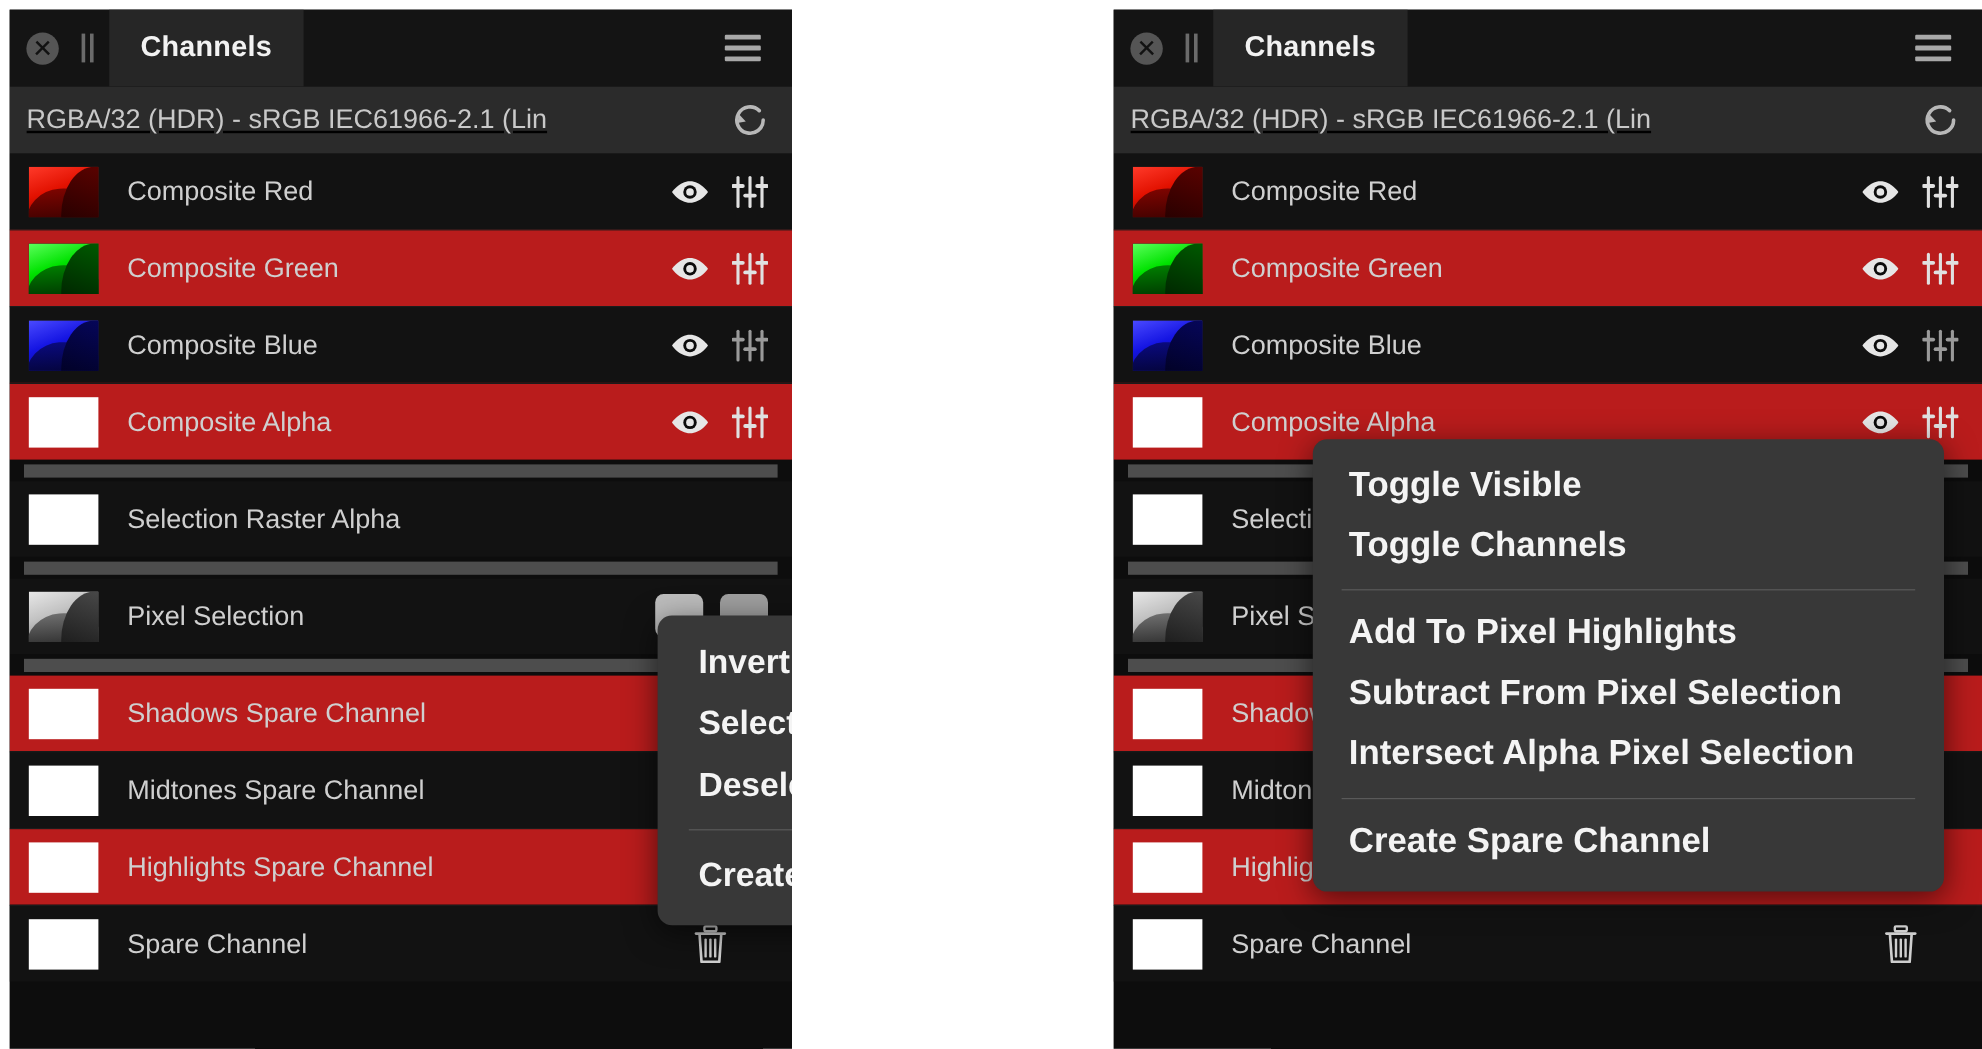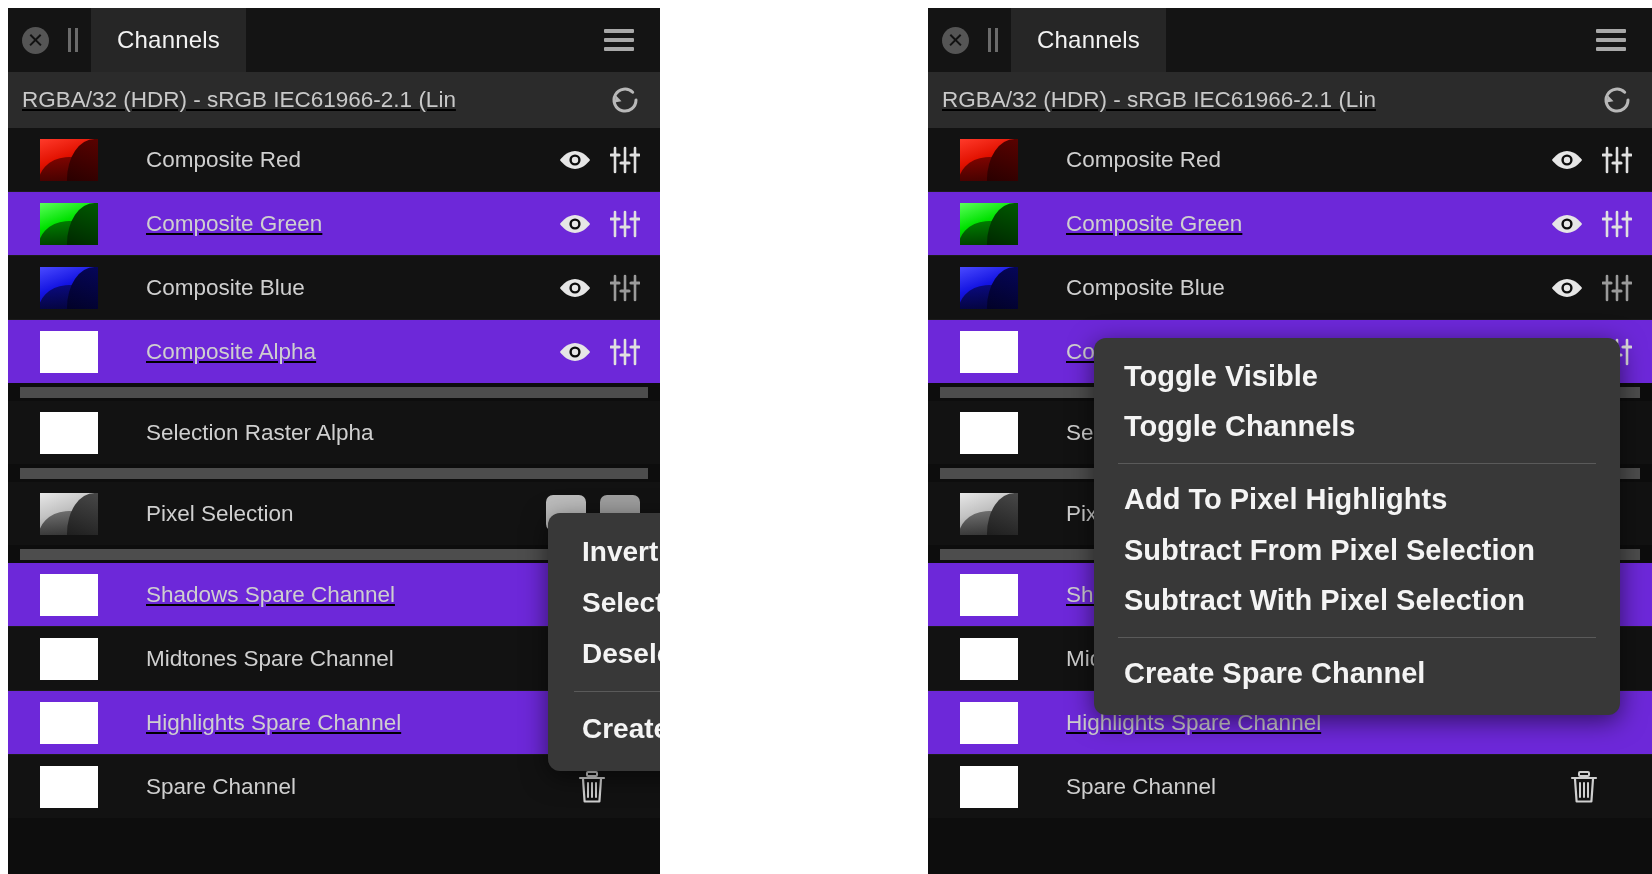--- a/index.html
+++ b/index.html
@@ -68,21 +68,21 @@
   .pause-icon::before { left: 1px; }
   .pause-icon::after  { left: 8px; }
 
   .tab {
     display: flex;
     align-items: center;
     padding: 0 26px;
     background: #262626;
     color: #f2f2f2;
     font-size: 24px;
-    font-weight: normal;
+    font-weight: bold;
     letter-spacing: 0.2px;
   }
   .tb-spacer { flex: 1 1 auto; }
   .hamburger {
     display: flex;
     align-items: center;
     padding: 0 26px 0 10px;
   }
   .ham-glyph {
     width: 30px; height: 22px;
@@ -108,25 +108,24 @@
   }
   .reset-icon { width: 34px; height: 34px; flex: none; }
 
   
   .rows { position: relative; }
   .row {
     height: 63px;
     display: flex;
     align-items: center;
     background: #121212;
-    padding: 0 0 0 32px;
+    padding: 0 0 0 16px;
     position: relative;
-    gap: 24px;
-  }
-  .row.alt { background: #6d28d9; text-decoration: underline; }
+  }
+  .row.alt { background: #b91c1c; }
   .row + .row { border-top: 1px solid #1b1b1b; }
 
   .thumb {
     width: 58px; height: 42px;
     flex: none;
     background: #ffffff;
     position: relative;
     overflow: hidden;
   }
   .thumb.img { background: #222; }
@@ -204,21 +203,21 @@
     white-space: nowrap;
     line-height: 1.42;
   }
   .ctx-div {
     height: 1px;
     background: #5a5a5a;
     margin: 12px 26px 12px 26px;
   }
 
   #ctx-left  { left: 540px; top: 505px; width: 380px; }
-  #ctx-right { left: 1094px; top: 338px; width: 526px; }
+  #ctx-right { left: 1094px; top: 366px; width: 526px; }
   #ctx-right .ctx-item { font-size: 29px; padding: 4px 30px 5px 30px; }
   #ctx-right .ctx-div { margin: 11px 24px; }
 </style>
 </head>
 <body>
 
 <div class="panel" id="panel-left">
 
   <div class="titlebar">
     <div class="tb-controls">
@@ -660,16 +659,16 @@
     </div>
   </div>
 </div>
 
 <div class="ctxmenu" id="ctx-right">
   <div class="ctx-item">Toggle Visible</div>
   <div class="ctx-item">Toggle Channels</div>
   <div class="ctx-div"></div>
   <div class="ctx-item">Add To Pixel Highlights</div>
   <div class="ctx-item">Subtract From Pixel Selection</div>
-  <div class="ctx-item">Subtract With Pixel Selection</div>
+  <div class="ctx-item">Intersect Alpha Pixel Selection</div>
   <div class="ctx-div"></div>
   <div class="ctx-item">Create Spare Channel</div>
 </div>
 
 </body></html>

